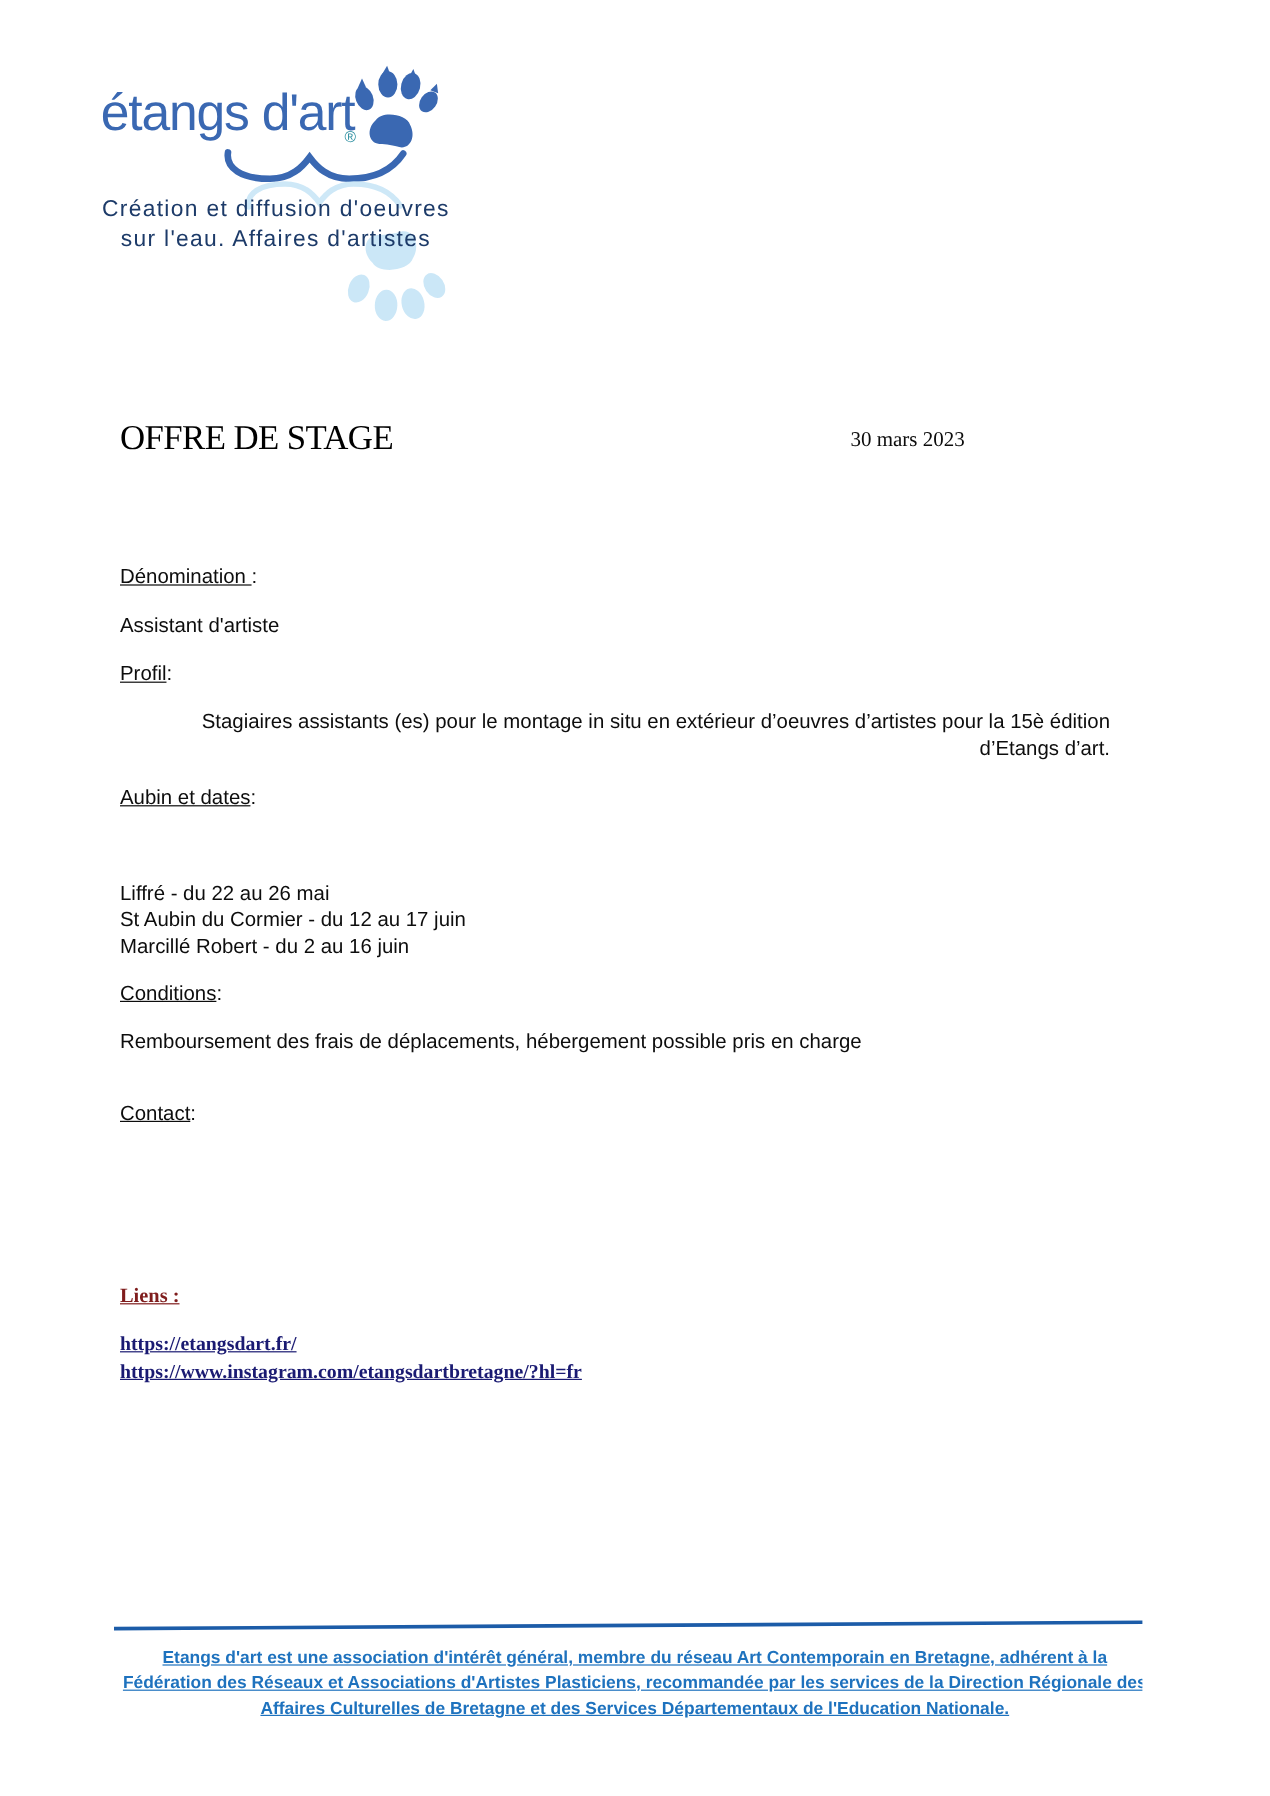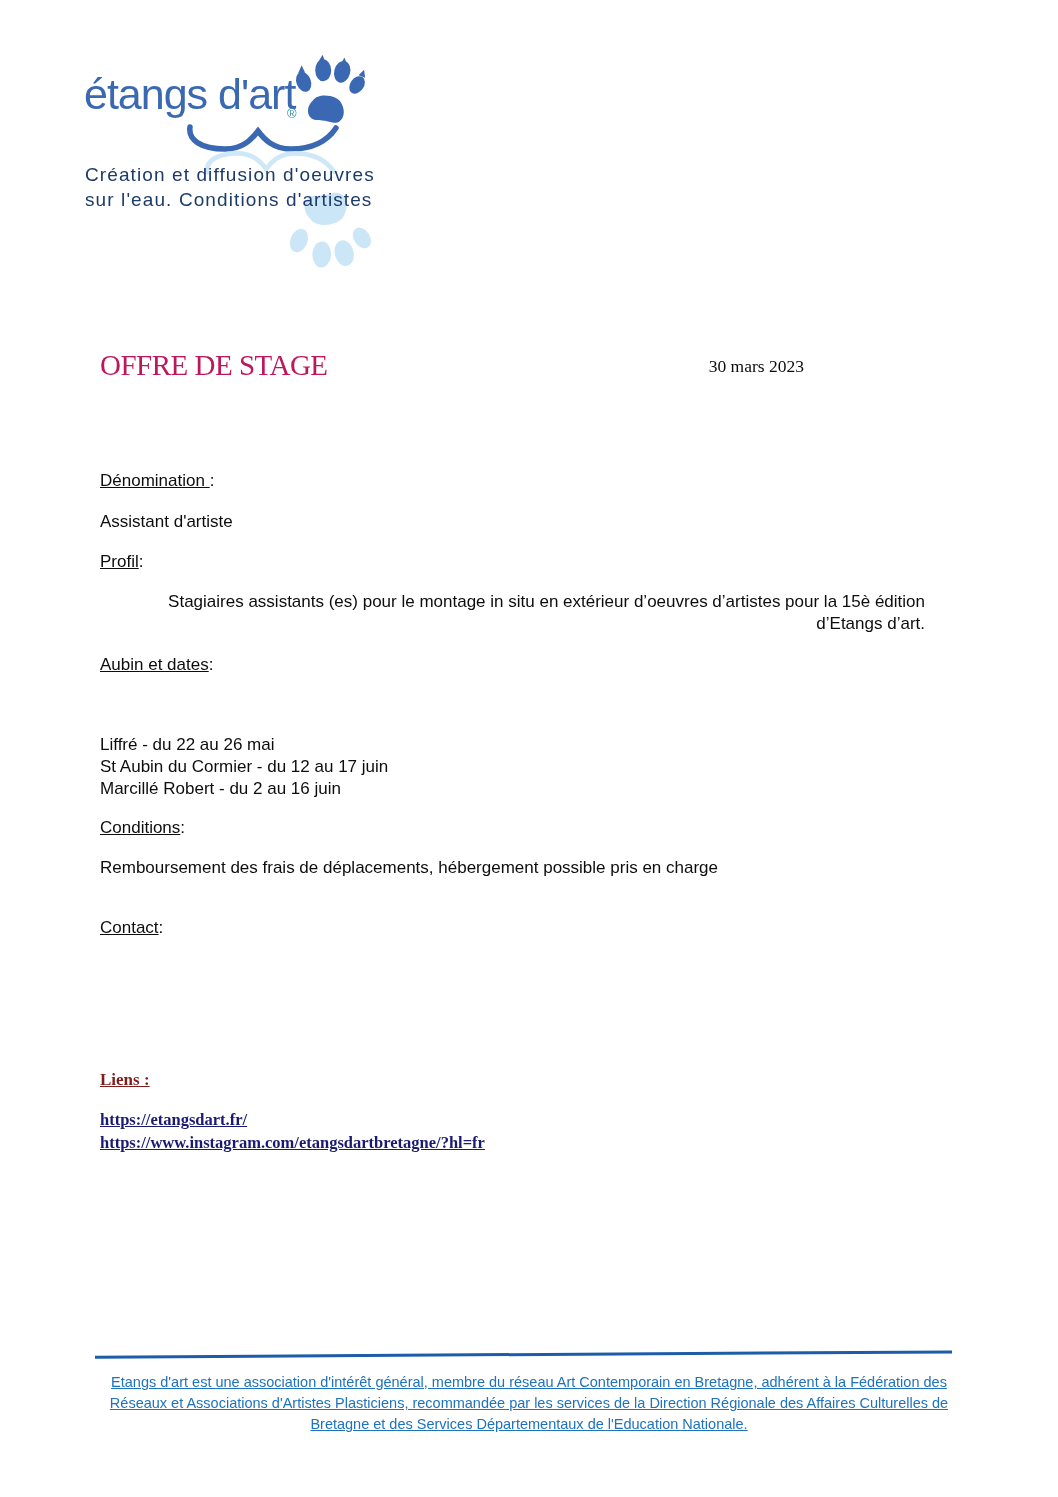--- a/index.html
+++ b/index.html
@@ -33,27 +33,27 @@
     position:absolute;left:196px;top:149px;width:168px;height:26px;
     color:#c9e6f7;transform:scaleY(-1);opacity:.9;z-index:0;
   }
   .paw-ghost{
     position:absolute;left:282px;top:186px;width:94px;height:86px;
     color:#c9e6f7;transform:scaleY(-1) rotate(8deg);opacity:.95;z-index:0;
   }
   .tagline{
     position:absolute;left:85px;top:162px;z-index:1;
     font-size:19px;line-height:25px;letter-spacing:1.1px;
-    color:#1d3b69;white-space:nowrap;
+    color:#1d3b69;white-space:nowrap;text-align:center;
   }
   
   .doc-title{
     position:absolute;left:100px;top:349px;
     font-family:"Liberation Serif","DejaVu Serif",serif;
-    font-size:29px;letter-spacing:-0.5px;color:#be185d;white-space:nowrap;
+    font-size:29px;letter-spacing:-0.5px;color:#000000;white-space:nowrap;
   }
   .doc-date{
     position:absolute;right:148px;top:356px;
     font-family:"Liberation Serif","DejaVu Serif",serif;
     font-size:17.5px;color:#0c0c0c;white-space:nowrap;
   }
   
   .para{position:absolute;left:100px;font-size:17px;line-height:21.5px;color:#0d0d0d;}
   .h-label{text-decoration:underline;white-space:pre;}
   .list-lines{line-height:22px;}
@@ -70,21 +70,21 @@
     font-weight:bold;font-size:16.5px;line-height:23px;
   }
   .url-link{display:block;color:#1a1a72;text-decoration:underline;white-space:nowrap;}
   
   .footer-rule{
     position:absolute;left:95px;top:1353px;width:868px;height:3px;
     background:#1c5ca8;transform:rotate(-0.35deg);
   }
   .footer-note{
     position:absolute;left:100px;top:1372px;width:858px;
-    text-align:center;font-size:14.5px;font-weight:normal;line-height:21px;
+    text-align:center;font-size:14.5px;font-weight:bold;line-height:21px;
     color:#1e72be;text-decoration:underline;
   }
 </style>
 </head>
 <body>
 
 <div class="page">
 
   <div class="brand-text">étangs d'art</div>
   <div class="reg-mark">®</div>
@@ -116,21 +116,21 @@
       <ellipse cx="15" cy="40" rx="9.5" ry="13.5" transform="rotate(-30 15 40)"></ellipse>
       <ellipse cx="38" cy="21" rx="10.5" ry="14.5" transform="rotate(-10 38 21)"></ellipse>
       <ellipse cx="63" cy="19" rx="10.5" ry="14.5" transform="rotate(6 63 19)"></ellipse>
       <ellipse cx="85" cy="33" rx="9" ry="12.5" transform="rotate(26 85 33)"></ellipse>
       <path d="M31,62 C36,50 64,50 69,61 C78,73 73,88 61,87 C56,86 44,86 39,87 C27,88 22,73 31,62 Z"></path>
     </g>
   </svg>
 
   <div class="tagline">
     <div>Création et diffusion d'oeuvres</div>
-    <div>sur l'eau. Conditions d'artistes</div>
+    <div>sur l'eau. Affaires d'artistes</div>
   </div>
 
   <div class="doc-title">OFFRE DE STAGE</div>
   <div class="doc-date">30 mars 2023</div>
 
   <div class="para" style="top:470px;"><span class="h-label">Dénomination </span><span>:</span></div>
   <div class="para" style="top:511px;">Assistant d'artiste</div>
 
   <div class="para" style="top:551px;"><span class="h-label">Profil</span><span>:</span></div>
   <div class="para" style="top:591px;width:825px;text-align:right;">Stagiaires assistants (es) pour le montage in situ en extérieur d’oeuvres d’artistes pour la 15è édition d’Etangs d’art.</div>

